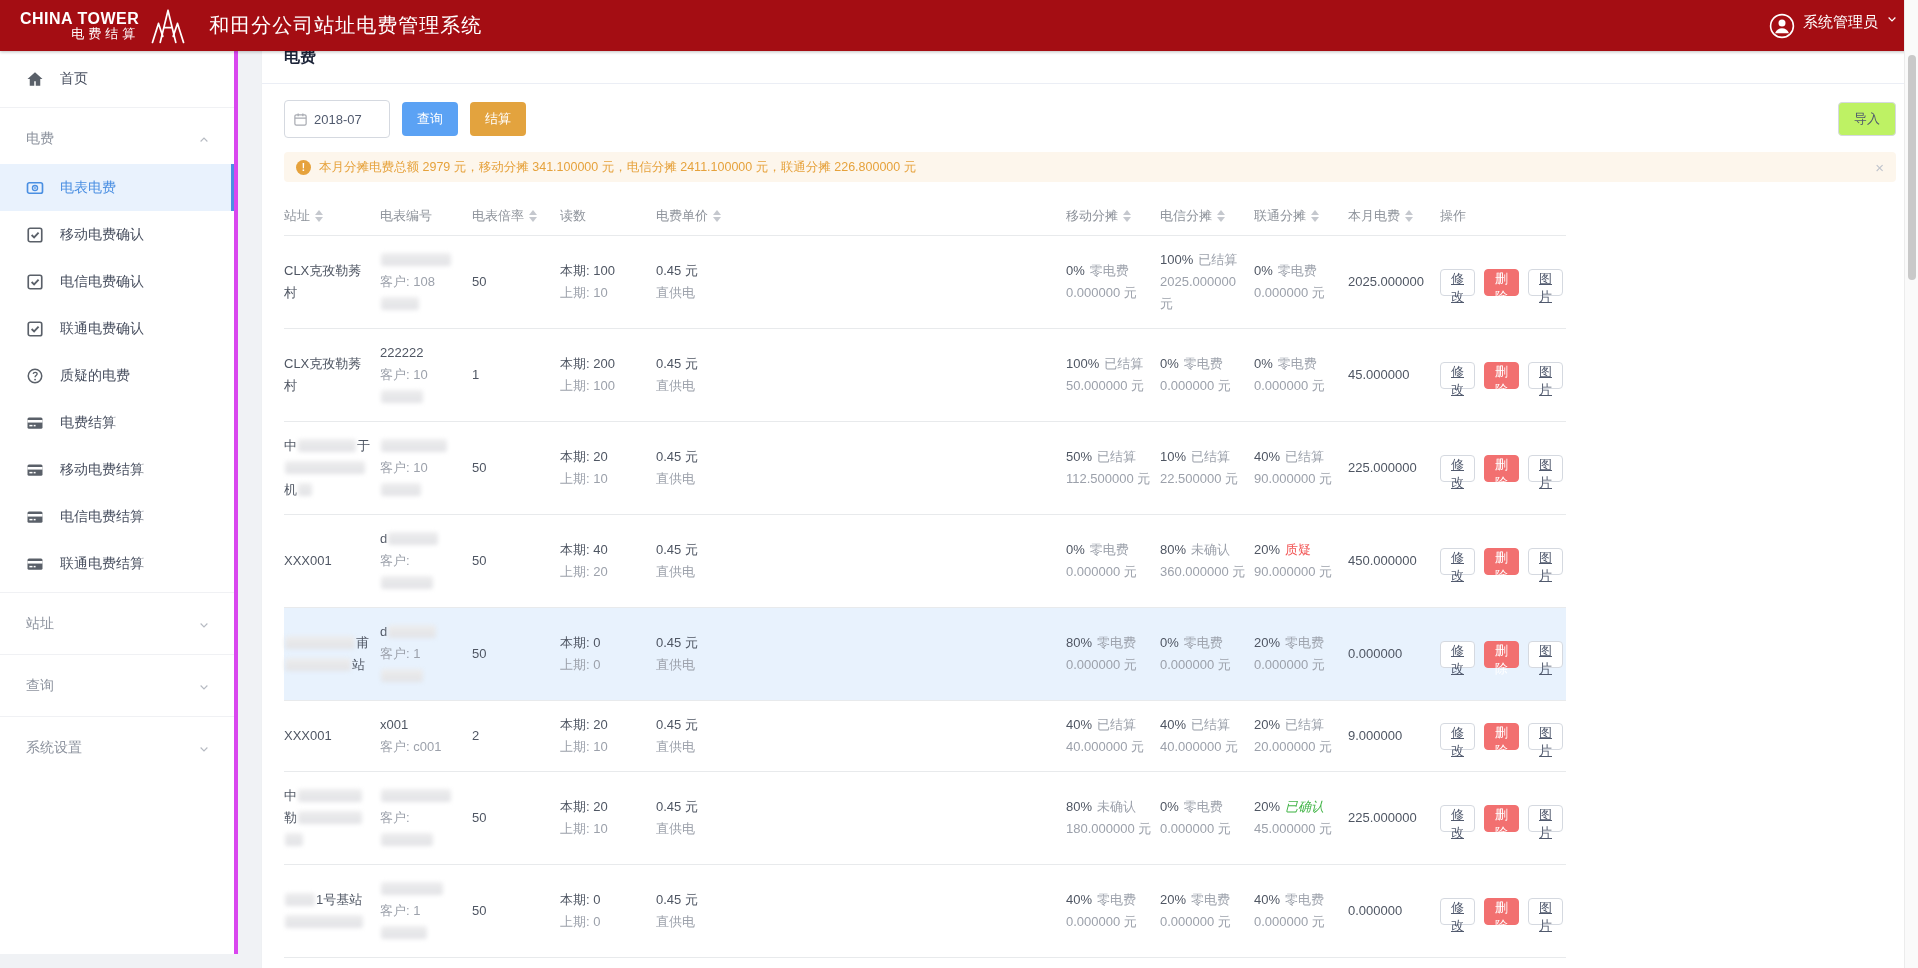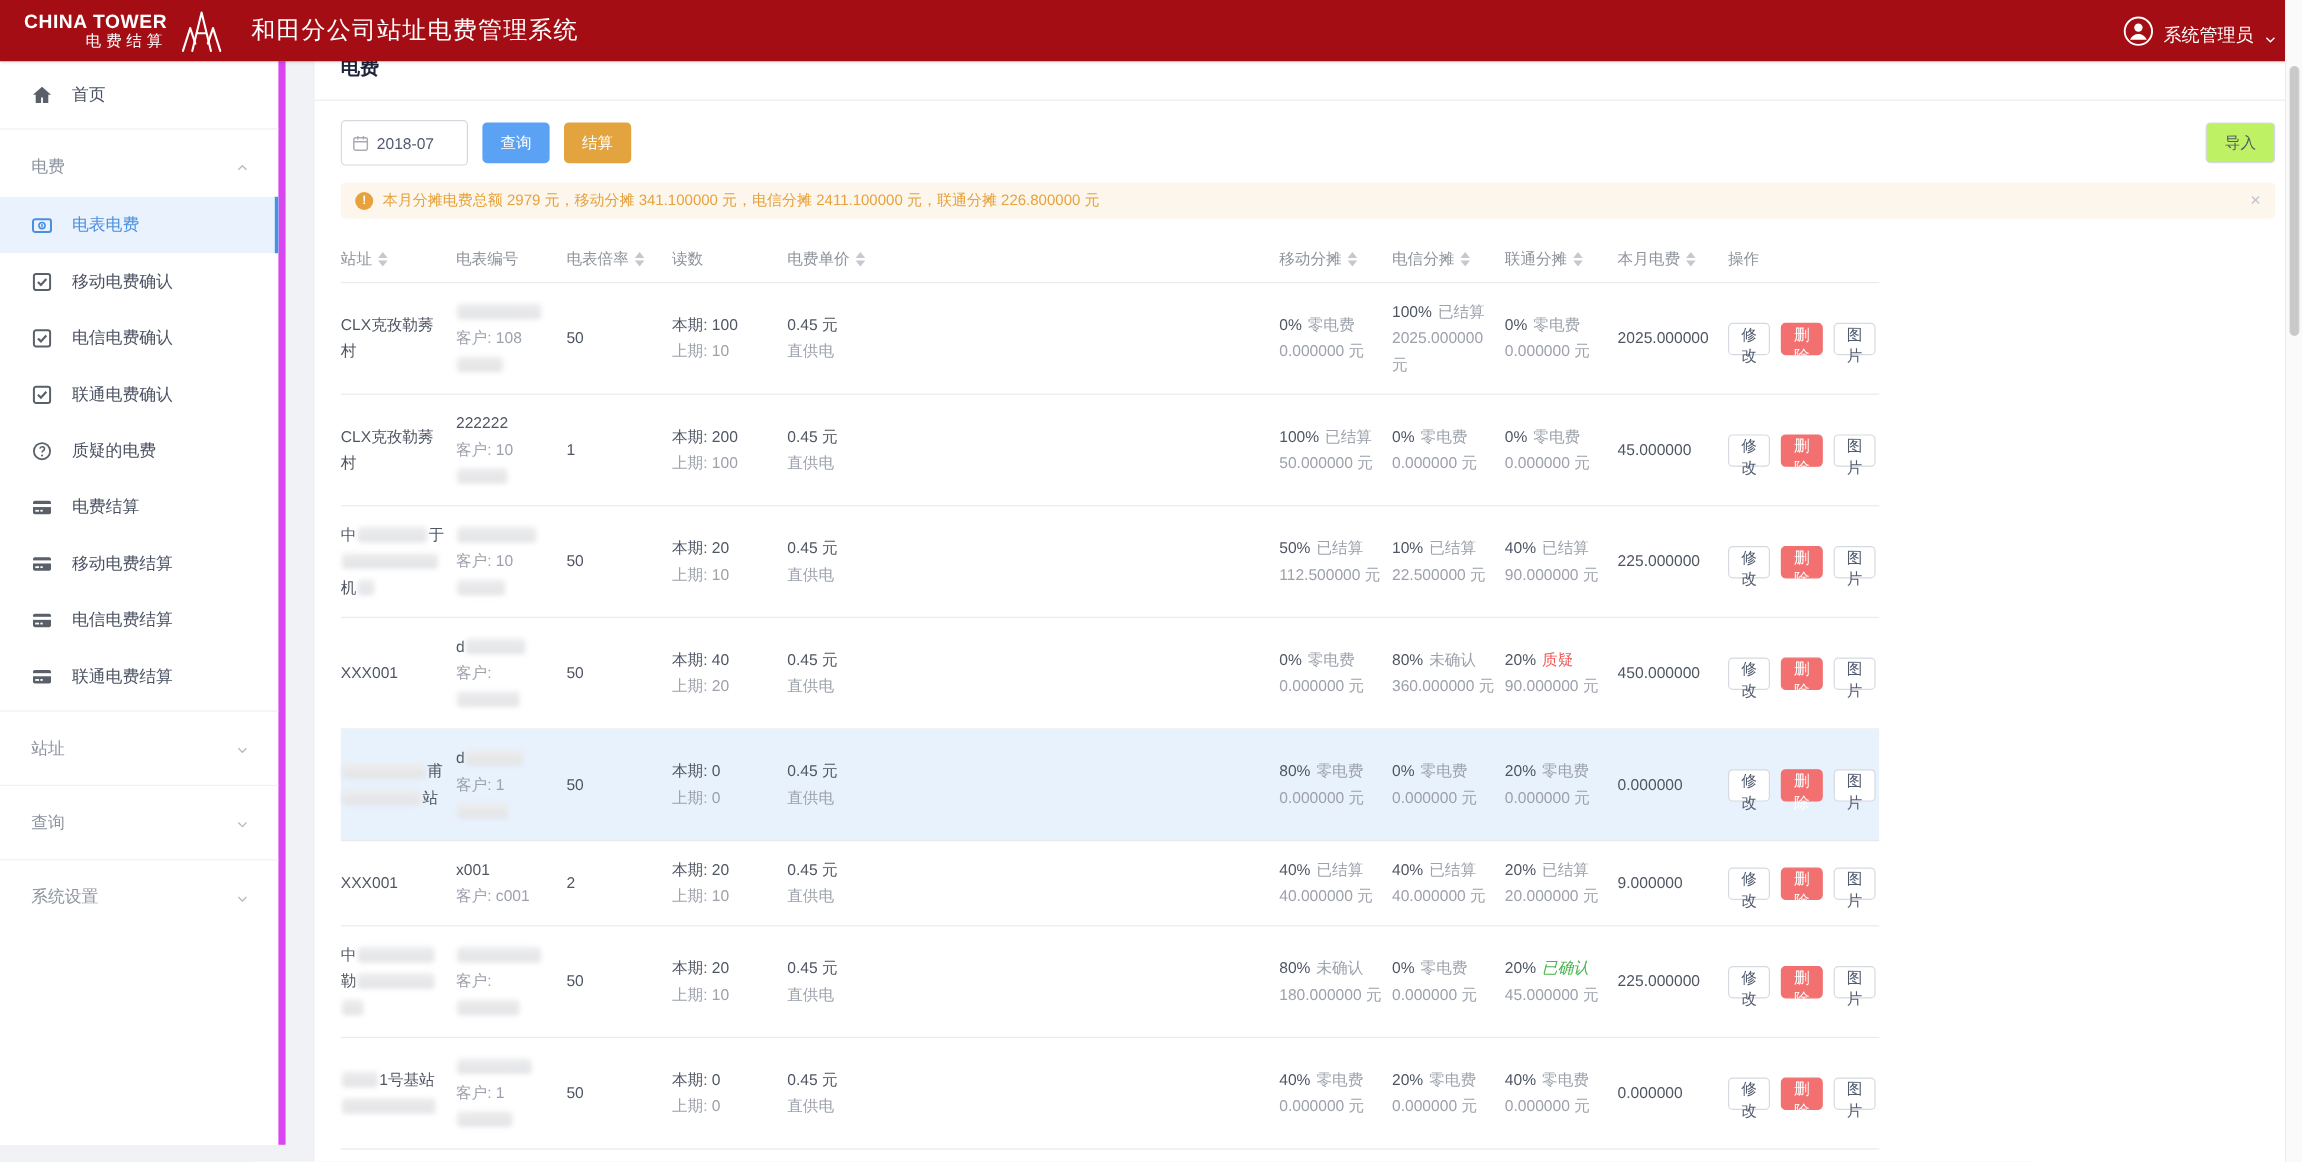--- a/index.html
+++ b/index.html
@@ -13,27 +13,27 @@
     position:fixed; top:0; left:0; right:0; height:51px;
     background:#a40d13; display:flex; align-items:center;
     padding:16px 20px; z-index:50; box-shadow:0 1px 3px rgba(0,0,0,.25);
   }
   .brand{ display:flex; align-items:center; gap:10px; }
   .brand-text{ text-align:right; color:#fff; line-height:1.1; }
   .brand-top{ font-size:16px; font-weight:bold; letter-spacing:.5px; }
   .brand-bottom{ font-size:13px; letter-spacing:4px; }
   .tower-logo{ width:38px; height:40px; }
   .app-title{ color:#fff; font-size:20px; margin-left:22px; letter-spacing:1px; }
-  .header-user{ margin-left:auto; display:flex; align-items:flex-end; gap:8px; color:#fff; cursor:pointer; }
+  .header-user{ margin-left:auto; display:flex; align-items:flex-start; gap:8px; color:#fff; cursor:pointer; }
   .header-user .uname{ font-size:15px; }
   .chev{ width:12px; height:12px; }
   
   .sidebar{
     position:fixed; top:51px; left:0; bottom:14px; width:238px;
-    background:#fff; border-right:6px solid #d946ef; z-index:40; padding-top:4px;
+    background:#fff; border-right:4px solid #d946ef; z-index:40; padding-top:4px;
   }
   .side-item{ height:47px; display:flex; align-items:center; padding-left:26px; cursor:pointer; position:relative; color:#495060; font-size:14px;}
   .side-item .s-icon{ width:18px; height:18px; margin-right:16px; color:#5a6069; flex:0 0 18px; }
   .side-item.active{ background:#e9f2fd; color:#4a8fe2; }
   .side-item.active .s-icon{ color:#4a8fe2; }
   .side-item.active::after{ content:""; position:absolute; right:0; top:0; bottom:0; width:3px; background:#4a8fe2; }
   .side-section{ height:51px; display:flex; align-items:center; justify-content:space-between; padding:0 24px 0 26px; color:#8d939e; font-size:14px; cursor:pointer; }
   .side-section .chev{ color:#b6bac2; }
   .side-divider{ height:1px; background:#f0f1f4; margin:5px 0; }
   
@@ -71,21 +71,21 @@
   .cell{ padding-right:8px; line-height:22px; font-size:13px; }
   .t-dark{ color:#4f5663; }
   .t-gray{ color:#9ca1ab; }
   .redact{ display:inline-block; height:13px; border-radius:3px; background:linear-gradient(#ededee,#e2e3e6); filter:blur(2px); vertical-align:-2px; margin:0 1px; }
   .share .pct{ color:#4f5663; margin-right:5px; }
   .tone-gray{ color:#9ca1ab; }
   .tone-red{ color:#f25555; }
   .tone-green{ color:#44b549;font-style:italic; }
   .ops{ display:flex; gap:9px; align-items:center; }
   .op-btn{ height:27px; padding:0 10px; border-radius:4px; font-size:13px; cursor:pointer; font-family:inherit; }
-  .op-ghost{ background:#fff; border:1px solid #d5d9e0; color:#515a6e; }
+  .op-ghost{ background:#fff; border:1px solid #d5d9e0; color:#515a6e;text-decoration:underline; }
   .op-danger{ background:#f27070; border:1px solid #f27070; color:#fff; }
   
   .scrollbar{ position:fixed; top:0; right:0; width:14px; bottom:0; background:#fafafa; border-left:1px solid #ececec; z-index:60; }
   .scroll-thumb{ position:absolute; left:3px; top:55px; width:8px; height:225px; border-radius:4px; background:#c9c9c9; }
 </style>
 </head>
 <body>
 
 <div class="app-header">
   <div class="brand">

